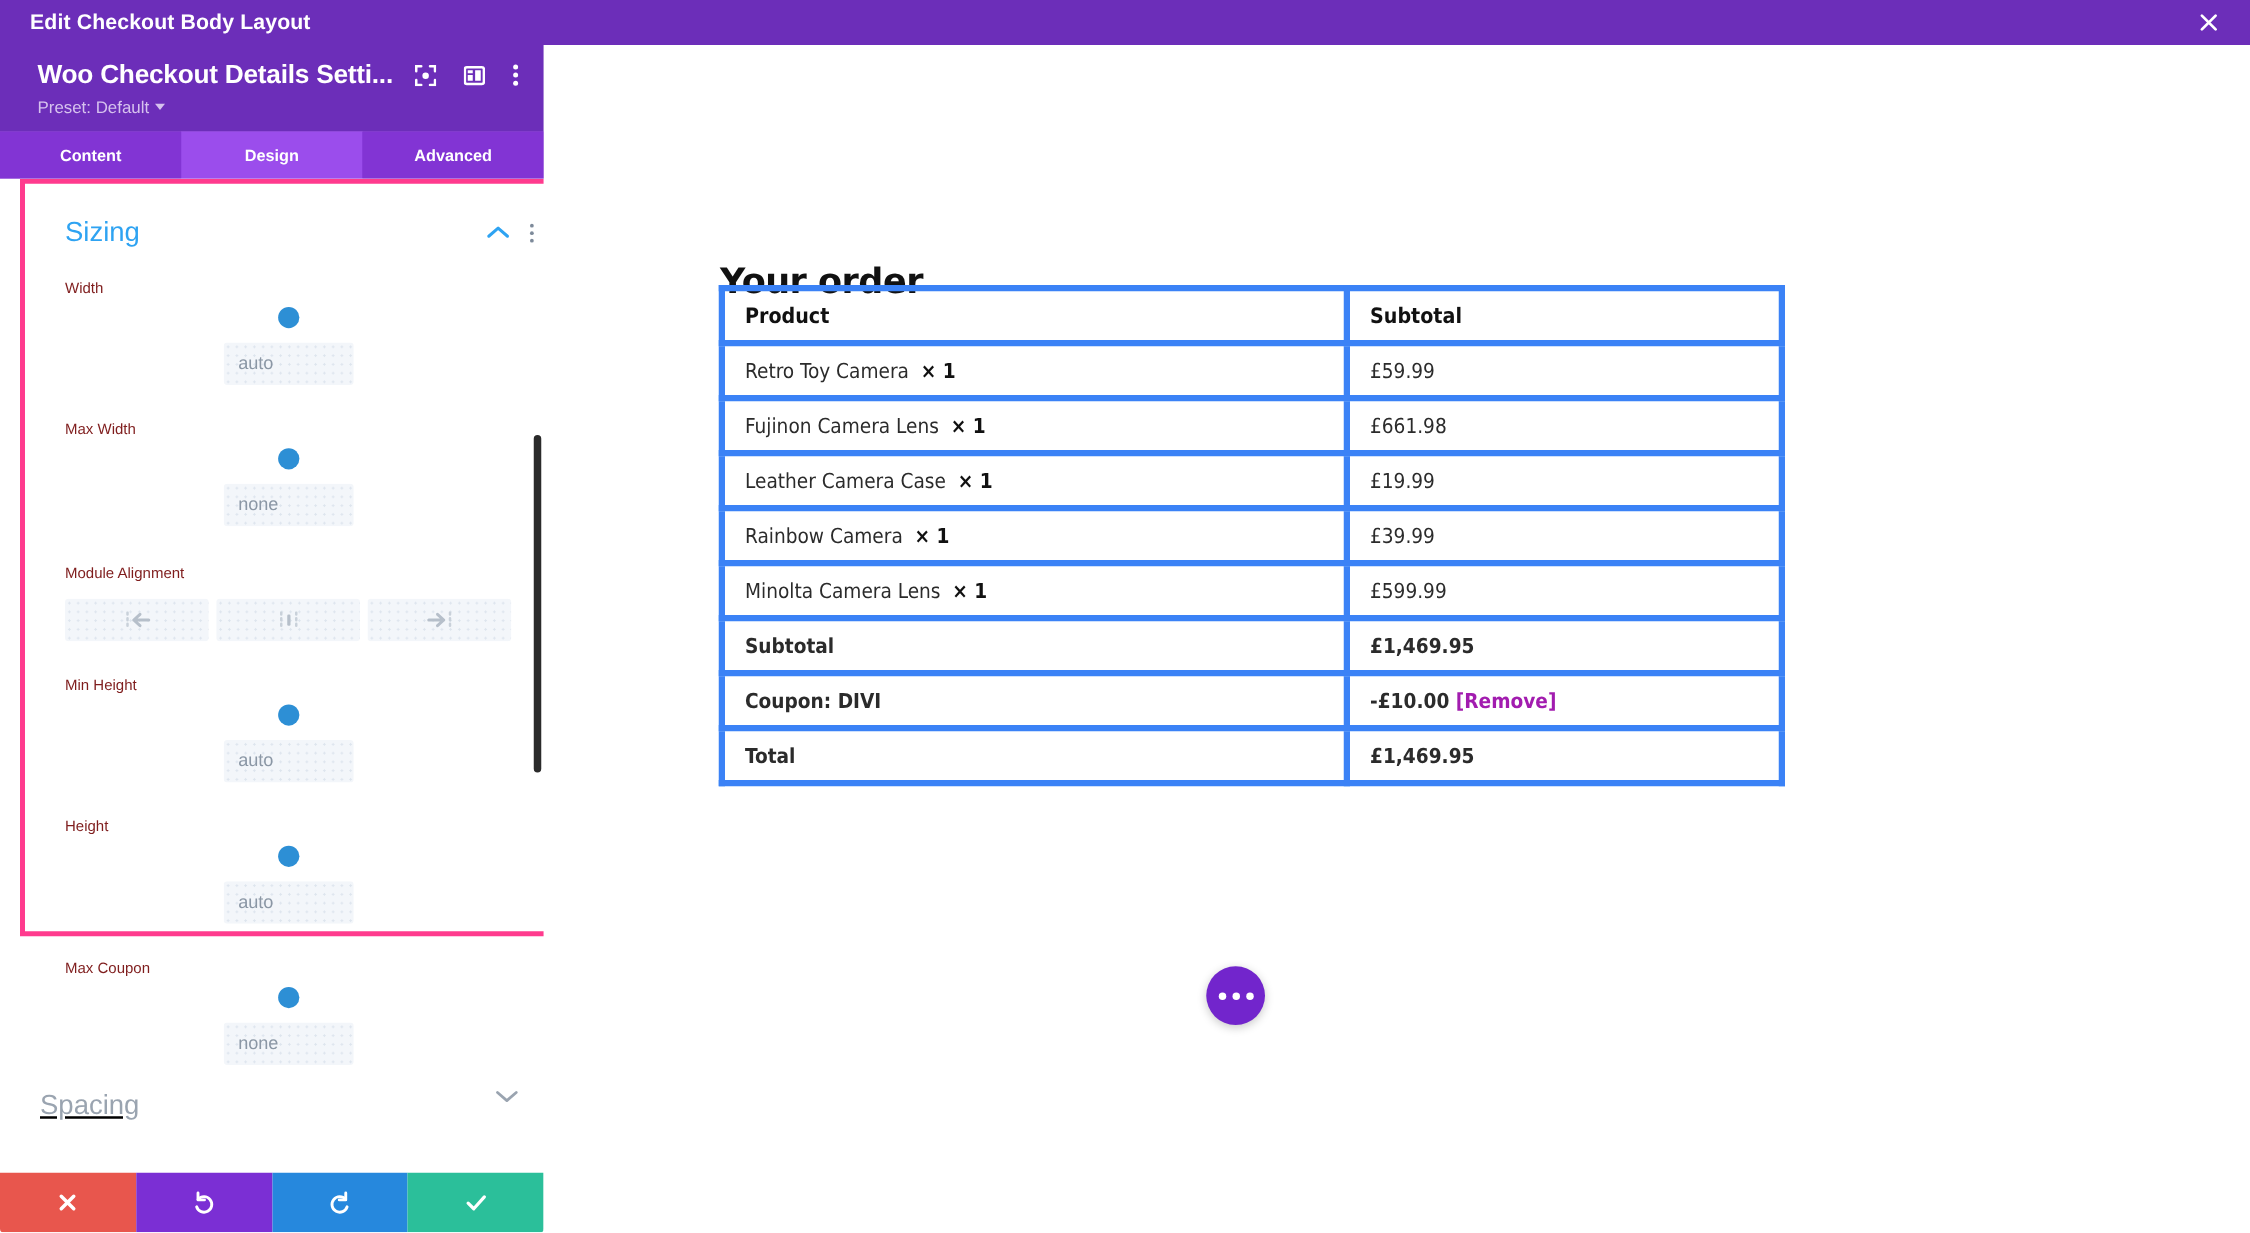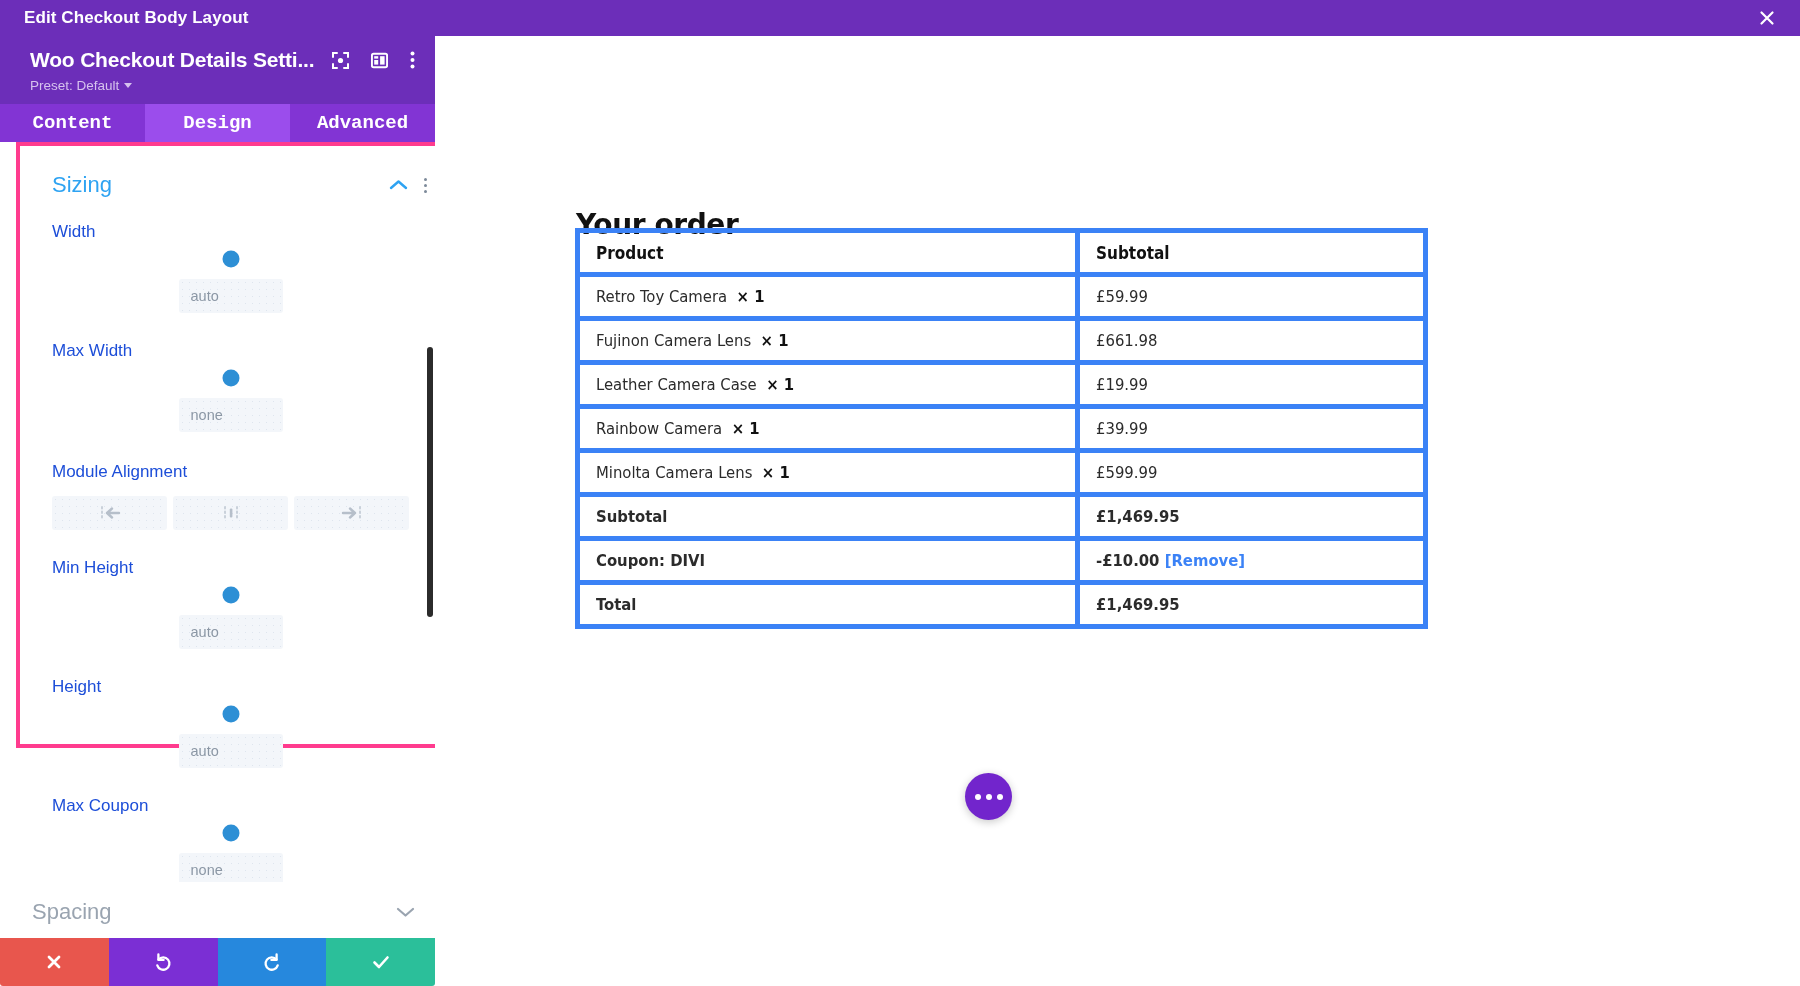--- a/index.html
+++ b/index.html
@@ -52,23 +52,22 @@
   }
   .caret-dn {
     width: 0; height: 0; border-left: 4px solid transparent; border-right: 4px solid transparent;
     border-top: 5px solid #D6C2EE; display: inline-block;
   }
 
   
   .tabs { display: flex; height: 38px; background: #8234D4; }
   .tab {
     flex: 1; display: flex; align-items: center; justify-content: center;
-    color: #ffffff; font-size: 19px; font-weight: bold; cursor: pointer;
+    color: #ffffff; font-size: 13px; font-weight: bold; cursor: pointer;
     background: #8234D4;
-    font-family: Liberation Mono, monospace;
   }
   .tab.active { background: #9B4DEC; }
 
   
   .section-wrap {
     position: relative; background: #fff; flex: 1; overflow: hidden;
   }
   .pink-box {
     position: absolute; left: 16px; top: 0; width: 435px; height: 606px;
     border: 4px solid #FF3B8E; border-left: 4px solid #FF3B8E;
@@ -77,21 +76,21 @@
   .sec-header {
     display: flex; align-items: center; padding: 26px 20px 0 32px;
   }
   .sec-title { color: #2EA3F2; font-size: 22px; flex: 1; }
   .sec-actions { display: flex; align-items: center; gap: 16px; }
   .chev-up, .chev-dn { cursor: pointer; display:block; }
   .dots-v { cursor: pointer; display: flex; flex-direction: column; gap: 3px; align-items: center; }
   .dots-v i { width: 3px; height: 3px; border-radius: 50%; background: #7D8A9A; display: block; }
 
   .field { padding: 0 38px 0 32px; }
-  .field-label { font-size: 17px; color: #1d4ed8; margin-bottom: 14px; }
+  .field-label { font-size: 12px; color: #7f1d1d; margin-bottom: 14px; }
   .field-row { display: flex; align-items: center; gap: 18px; flex-direction: column; }
 
   .slider { position: relative; flex: 1; height: 18px; display: flex; align-items: center; }
   .slider-track {
     width: 100%; height: 5px; background: #E8EDF2; border-radius: 3px;
   }
   .slider-knob {
     position: absolute; width: 17px; height: 17px; border-radius: 50%;
     background: #2D8FD5; top: 50%; transform: translate(-50%, -50%);
   }
@@ -116,23 +115,24 @@
   .align-btn svg { display: block; }
 
   
   .scrollbar {
     position: absolute; right: 2px; top: 205px; width: 6px; height: 270px;
     background: #2B2B2B; border-radius: 3px;
   }
 
   
   .collapsed-sec {
-    position: absolute; left: 0; bottom: 44px; width: 435px; height: 60px;
-    background: #fff; display: flex; align-items: center;
+    position: absolute; left: 0; bottom: 55px; width: 435px; height: 60px;
+    background: #fff; display: flex; align-items: flex-start;
     padding: 0 20px 0 32px;
+    text-decoration: underline;
   }
   .collapsed-title { color: #9AA4B0; font-size: 22px; flex: 1; }
 
   
   .actionbar {
     position: absolute; left: 0; bottom: 0; width: 435px; height: 48px;
     display: flex; border-radius: 0 0 3px 3px; overflow: hidden;
   }
   .act { flex: 1; display: flex; align-items: center; justify-content: center; cursor: pointer; }
   .act svg { display: block; }
@@ -159,21 +159,21 @@
     font-size: 16.5px;
     color: #2b2b2b;
     text-align: left;
     vertical-align: middle;
     height: 44px;
   }
   .order-table th { font-weight: bold; color: #111; font-size: 17px; }
   .col-prod { width: 500px; }
   .qty { font-weight: bold; color: #111; }
   .bold-cell { font-weight: bold; color: #111; }
-  .remove-link { color: #3b82f6; cursor: pointer; }
+  .remove-link { color: #a21caf; cursor: pointer; }
 
   
   .fab {
     position: absolute; left: 530px; top: 737px;
     width: 47px; height: 47px; border-radius: 50%;
     background: #7225CC;
     display: flex; align-items: center; justify-content: center;
     gap: 5px; cursor: pointer;
     box-shadow: 0 2px 8px rgba(0,0,0,.22);
   }

